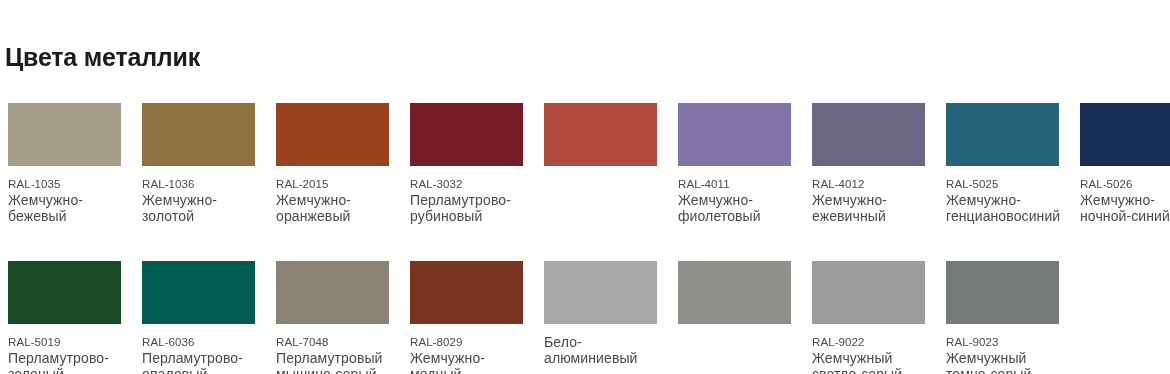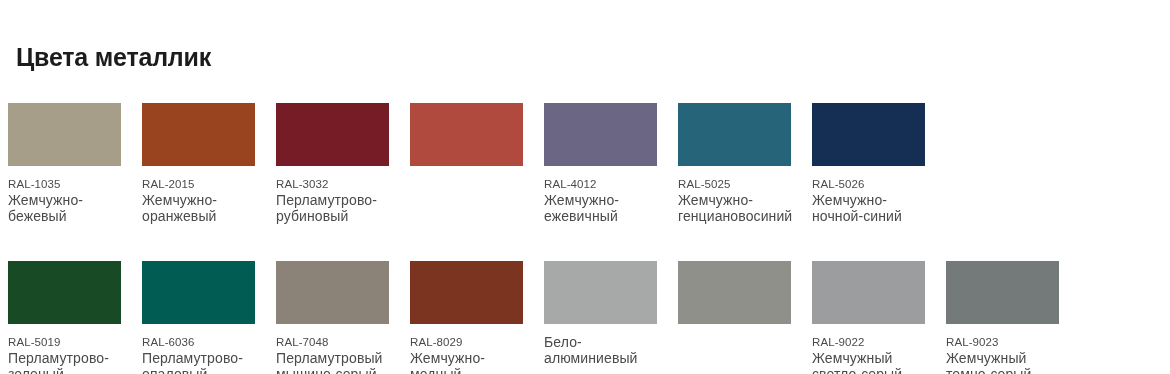--- a/index.html
+++ b/index.html
@@ -16,21 +16,21 @@
     overflow: hidden;
   }
   .page {
     position: relative;
     width: 1170px;
     height: 374px;
     background: #ffffff;
   }
   .page-title {
     position: absolute;
-    left: 16px;
+    left: 5px;
     top: 42px;
     margin: 0;
     font-size: 25px;
     font-weight: bold;
     letter-spacing: -0.2px;
     color: #1c1c1c;
     line-height: 30px;
   }
   .palette {
     position: absolute;
@@ -90,20 +90,27 @@
     <div class="swatch-row row-1">
 
       <div class="swatch-cell">
         <span class="swatch-chip" style="background-color: rgb(167, 158, 137);"></span>
         <div class="swatch-label">
           <span class="swatch-code">RAL-1035</span>
           <span class="swatch-name">Жемчужно-бежевый</span>
         </div>
       </div>
 
+      <div class="swatch-cell">
+        <span class="swatch-chip" style="background-color: rgb(142, 114, 64);"></span>
+        <div class="swatch-label">
+          <span class="swatch-code">RAL-1036</span>
+          <span class="swatch-name">Жемчужно-золотой</span>
+        </div>
+      </div>
 
       <div class="swatch-cell">
         <span class="swatch-chip" style="background-color: rgb(153, 68, 31);"></span>
         <div class="swatch-label">
           <span class="swatch-code">RAL-2015</span>
           <span class="swatch-name">Жемчужно-оранжевый</span>
         </div>
       </div>
 
       <div class="swatch-cell">
@@ -111,20 +118,27 @@
         <div class="swatch-label">
           <span class="swatch-code">RAL-3032</span>
           <span class="swatch-name">Перламутрово-рубиновый</span>
         </div>
       </div>
 
       <div class="swatch-cell">
         <span class="swatch-chip" style="background-color: rgb(176, 74, 62);"></span>
       </div>
 
+      <div class="swatch-cell">
+        <span class="swatch-chip" style="background-color: rgb(130, 115, 168);"></span>
+        <div class="swatch-label">
+          <span class="swatch-code">RAL-4011</span>
+          <span class="swatch-name">Жемчужно-фиолетовый</span>
+        </div>
+      </div>
 
       <div class="swatch-cell">
         <span class="swatch-chip" style="background-color: rgb(107, 102, 132);"></span>
         <div class="swatch-label">
           <span class="swatch-code">RAL-4012</span>
           <span class="swatch-name">Жемчужно-ежевичный</span>
         </div>
       </div>
 
       <div class="swatch-cell">

